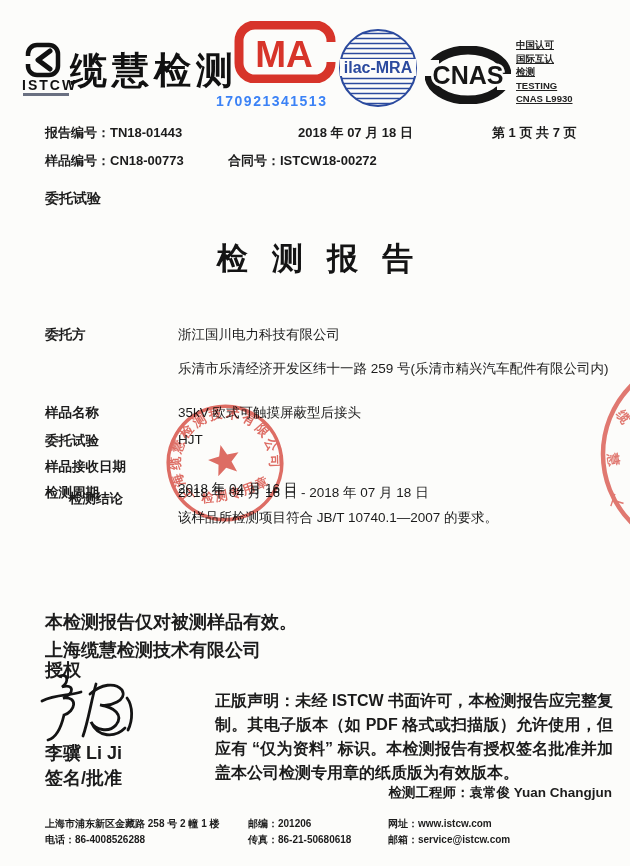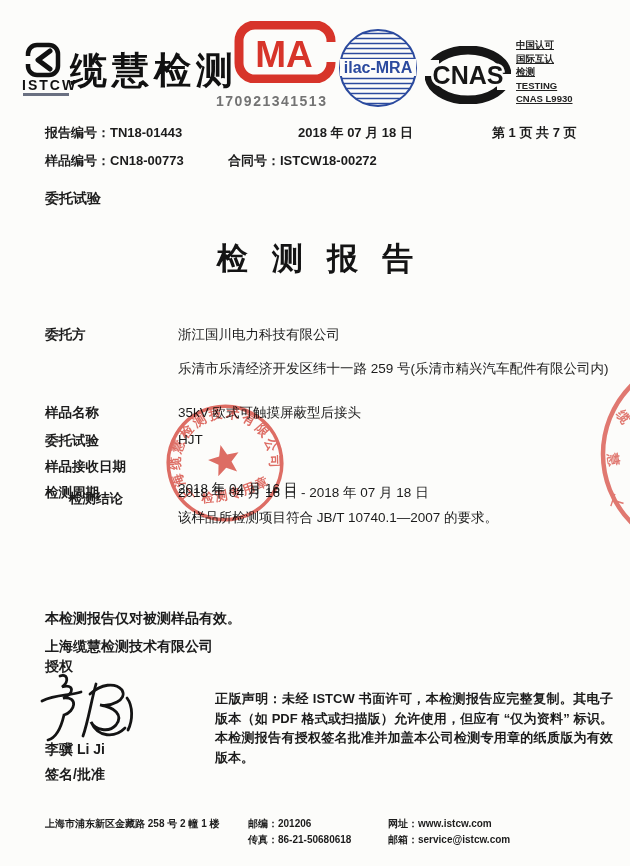--- a/index.html
+++ b/index.html
@@ -7,36 +7,36 @@
     position:relative;width:630px;height:866px;margin:0 auto;
     background:#fcfcfa;overflow:hidden;
     font-family:"Liberation Sans","DejaVu Sans",sans-serif;
     color:#1c1c1c;
   }
   .abs{position:absolute;}
   
   .brand{font-size:37px;font-weight:900;letter-spacing:5px;color:#111;}
   .istcw-word{font-size:14px;font-weight:900;letter-spacing:2px;color:#111;}
   .istcw-tagline{height:3px;background:#3a4158;opacity:.75;}
-  .cma-number{font-size:14px;font-weight:800;color:#737373;letter-spacing:1.5px;text-align:center;}
+  .cma-number{font-size:14px;font-weight:800;color:#3b82f6;letter-spacing:1.5px;text-align:center;}
   .accred{font-size:9.5px;font-weight:700;line-height:13.5px;color:#222;}
   
   .meta-text{font-size:13px;font-weight:700;white-space:nowrap;}
   
   .doc-title{
     width:100%;text-align:center;font-size:31px;font-weight:900;
     letter-spacing:0.78em;text-indent:0.78em;color:#141414;
   }
   
   .info-label{position:absolute;left:45px;width:130px;font-size:13.5px;font-weight:700;}
   .info-value{position:absolute;left:178px;width:435px;font-size:13.5px;font-weight:400;}
   
-  .bold14{font-size:14px;font-weight:700;}
+  .bold14{font-size:18px;font-weight:700;}
   .disclaimer{
-    font-size:13px;font-weight:600;line-height:1.5;color:#1b1b1b;text-align:justify;
+    font-size:16px;font-weight:600;line-height:1.5;color:#1b1b1b;text-align:justify;
   }
   .footer-col{font-size:10px;font-weight:700;line-height:1.55;white-space:nowrap;}
   .engineer-line{font-size:13.5px;font-weight:700;white-space:nowrap;}
   
   .stamp-main{
     transform:rotate(-14deg);opacity:.78;mix-blend-mode:multiply;
   }
   .stamp-edge{opacity:.72;mix-blend-mode:multiply;}
 </style>
 </head>
@@ -180,23 +180,27 @@
         <path d="M56 26 C67 16 81 14 88 22 C94 32 76 39 66 37 C80 39 90 47 82 57 C75 65 61 62 57 54 C64 70 81 70 91 60"></path>
         <path d="M93 30 C99 38 99 52 94 62"></path>
       </g>
     </svg>
   </div>
   <div class="abs bold14" style="left:45px;top:741px;">李骥 Li Ji</div>
   <div class="abs bold14" style="left:45px;top:766px;">签名/批准</div>
 
   <div class="abs disclaimer" style="left:215px;top:689px;width:398px;">正版声明：未经 ISTCW 书面许可，本检测报告应完整复制。其电子版本（如 PDF 格式或扫描版）允许使用，但应有 “仅为资料” 标识。本检测报告有授权签名批准并加盖本公司检测专用章的纸质版为有效版本。</div>
 
+  <div class="abs engineer-line" style="right:18px;top:784px;">
+    <span>检测工程师：</span><span>袁常俊 Yuan Changjun</span>
+  </div>
 
   <div class="abs footer-col" style="left:45px;top:816px;">
     <div>上海市浦东新区金藏路 258 号 2 幢 1 楼</div>
+    <div>电话：86-4008526288</div>
   </div>
   <div class="abs footer-col" style="left:248px;top:816px;">
     <div>邮编：201206</div>
     <div>传真：86-21-50680618</div>
   </div>
   <div class="abs footer-col" style="left:388px;top:816px;">
     <div>网址：www.istcw.com</div>
     <div>邮箱：service@istcw.com</div>
   </div>
 

